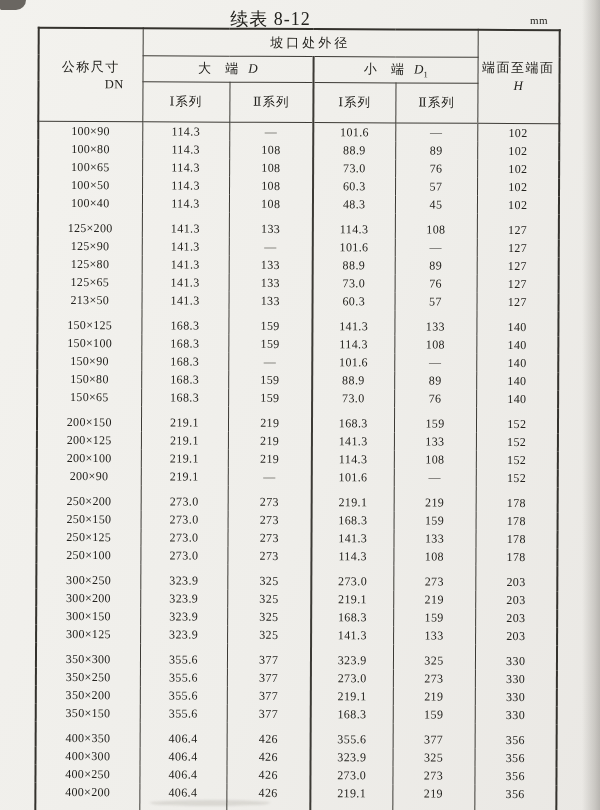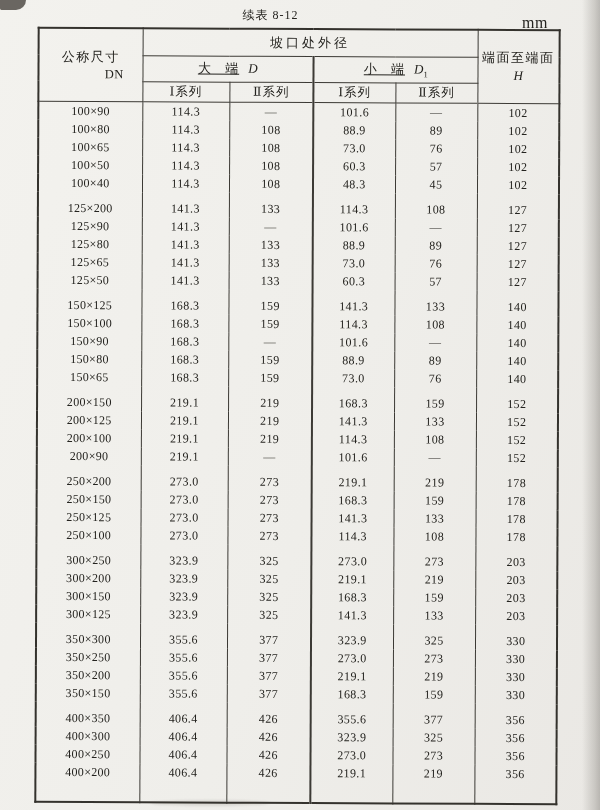--- a/index.html
+++ b/index.html
@@ -24,50 +24,50 @@
   }
   .bottom-smudge {
     position:absolute; left:150px; bottom:4px; width:120px; height:6px;
     background:rgba(120,115,105,0.18); border-radius:50%;
     filter:blur(1px);
   }
 
   .page-header { position:absolute; top:7px; left:0; width:600px; height:20px; }
   .page-title {
     position:absolute; left:11px; right:70px; text-align:center;
-    font-size:12px; letter-spacing:1px; font-weight:500;
+    font-size:18px; letter-spacing:1px; font-weight:500;
   }
   .page-unit {
-    position:absolute; right:52px; top:7px; font-size:16px; letter-spacing:0.5px;
+    position:absolute; right:52px; top:7px; font-size:11px; letter-spacing:0.5px;
   }
 
   table.spec {
     position:absolute; left:36px; top:28px;
     width:521px; border-collapse:collapse; table-layout:fixed;
     transform:rotate(0.25deg);
     --line:#3c3a35;
   }
   table.spec { border:2px solid #34322d; }
   th, td { text-align:center; vertical-align:middle; }
 
   
   thead th { font-weight:500; font-size:13px; }
   .h-dn     { border-right:1.5px solid var(--line); border-bottom:1.5px solid var(--line);margin-left:42px; }
   .h-face   { border-bottom:1.5px solid var(--line); }
   .h-groove { height:27px; border-bottom:1px solid var(--line); border-right:1.5px solid var(--line);
               letter-spacing:3px; }
   .h-bigend, .h-smallend { height:26px; border-bottom:1px solid var(--line); }
   .h-bigend { border-right:2px solid var(--line); }
   .h-smallend { border-right:1.5px solid var(--line);text-align:center; }
-  .h-series { height:20px; border-bottom:1.5px solid var(--line); font-size:12.5px; letter-spacing:1px; }
+  .h-series { height:40px; border-bottom:1.5px solid var(--line); font-size:12.5px; letter-spacing:1px; }
   .h-dn .cn, .h-face .cn { display:block; font-size:13px; letter-spacing:1.5px; line-height:19px; }
   .h-dn .sym  { display:block; font-size:12.5px; line-height:17px; letter-spacing:0.5px;padding-left:47px; }
   .h-face .sym { display:block; font-size:13px; line-height:18px; font-style:italic; }
   .h-var { font-style:italic; margin-left:9px; font-size:13px; }
-  .h-cnspread { word-spacing:9px; letter-spacing:1px;text-decoration:underline; }
+  .h-cnspread { word-spacing:9px; letter-spacing:1px; }
   sub.h-sub { font-size:8.5px; font-style:normal; }
 
   
   tbody td:nth-child(1), .h-series:nth-child(1) { border-right:1.5px solid var(--line); }
   tbody td:nth-child(2), .h-series:nth-child(2) { border-right:1px solid var(--line); }
   tbody td:nth-child(3) { border-right:2px solid var(--line); }
   .h-series:nth-child(2) { border-right:1px solid var(--line); }
   tbody td:nth-child(4), .h-series:nth-child(4) { border-right:1px solid var(--line); }
   tbody td:nth-child(5) { border-right:1.5px solid var(--line); }
   .h-series3 { border-right:1px solid var(--line) !important; }
@@ -197,21 +197,21 @@
       </tr>
       <tr>
         <td class="c0">125×65</td>
         <td class="c1">141.3</td>
         <td class="c2">133</td>
         <td class="c3">73.0</td>
         <td class="c4">76</td>
         <td class="c5">127</td>
       </tr>
       <tr>
-        <td class="c0">125×50</td>
+        <td class="c0">213×50</td>
         <td class="c1">141.3</td>
         <td class="c2">133</td>
         <td class="c3">60.3</td>
         <td class="c4">57</td>
         <td class="c5">127</td>
       </tr>
       <tr class="group-start">
         <td class="c0">150×125</td>
         <td class="c1">168.3</td>
         <td class="c2">159</td>

